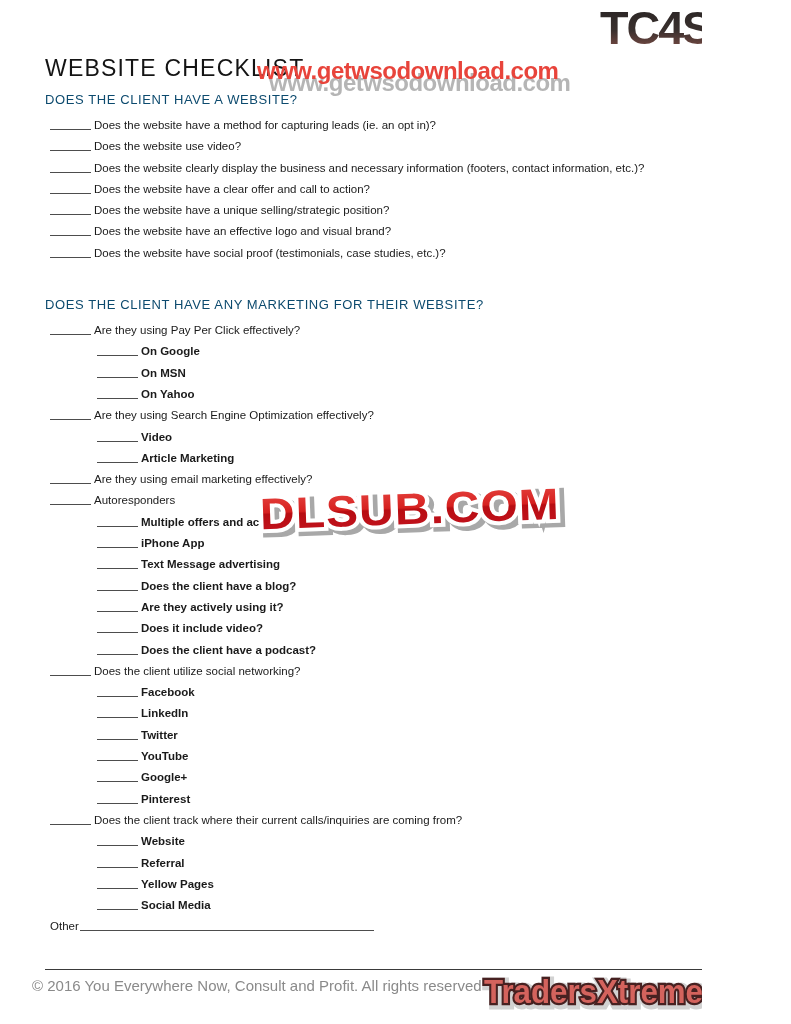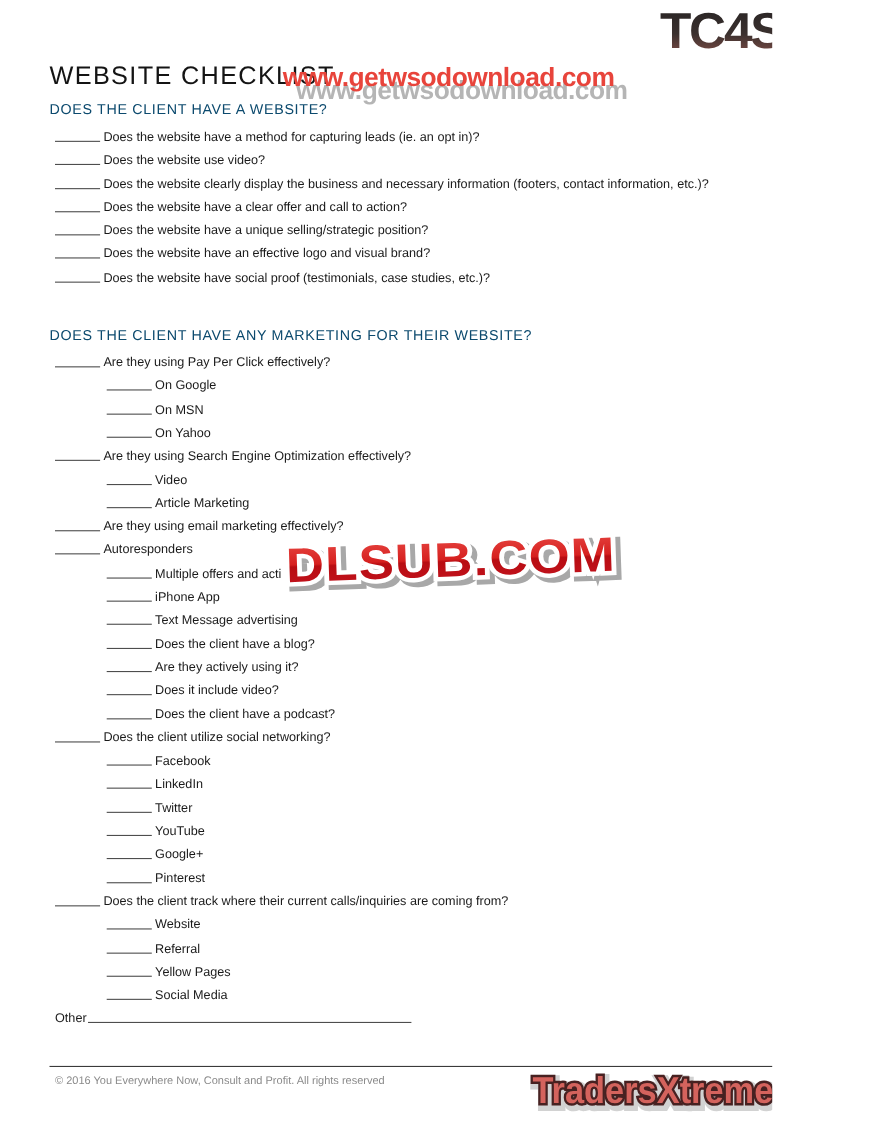--- a/index.html
+++ b/index.html
@@ -26,36 +26,36 @@
 
   .checklist{position:absolute;left:45px;top:92px;right:20px;z-index:1;}
   .section-heading{
     font-size:13px;letter-spacing:0.6px;color:#0c4a6e;
     margin:0 0 8px 0;white-space:nowrap;line-height:15px;
   }
   .item{
     line-height:21.3px;height:21.3px;padding-left:5px;font-size:11.5px;
     white-space:nowrap;color:#1a1a1a;
   }
-  .item.l2{padding-left:52px;}
+  .item.l2{padding-left:52px;font-weight:bold;}
   .item + .section-heading{margin-top:33px;}
   .blank{
     display:inline-block;width:41px;height:11px;
     border-bottom:1.2px solid #4d4d4d;margin-right:3px;vertical-align:-1px;
   }
   .other-line{
     display:inline-block;width:294px;height:11px;
     border-bottom:1.2px solid #4d4d4d;margin-left:1px;vertical-align:-1px;
   }
   .footer-rule{
     position:absolute;left:45px;top:969px;width:701px;height:0;
     border-top:1.2px solid #3a3a3a;z-index:1;
   }
   .copyright{
-    position:absolute;left:50px;top:977px;font-size:10px;color:#8a8a8a;
+    position:absolute;left:32px;top:977px;font-size:15px;color:#8a8a8a;
     z-index:1;white-space:nowrap;
   }
 </style>
 </head>
 <body>
 
 <div class="page">
 
   <svg class="wm-tc4s" width="194" height="54" viewBox="0 0 194 54" aria-hidden="true">
     <defs>

